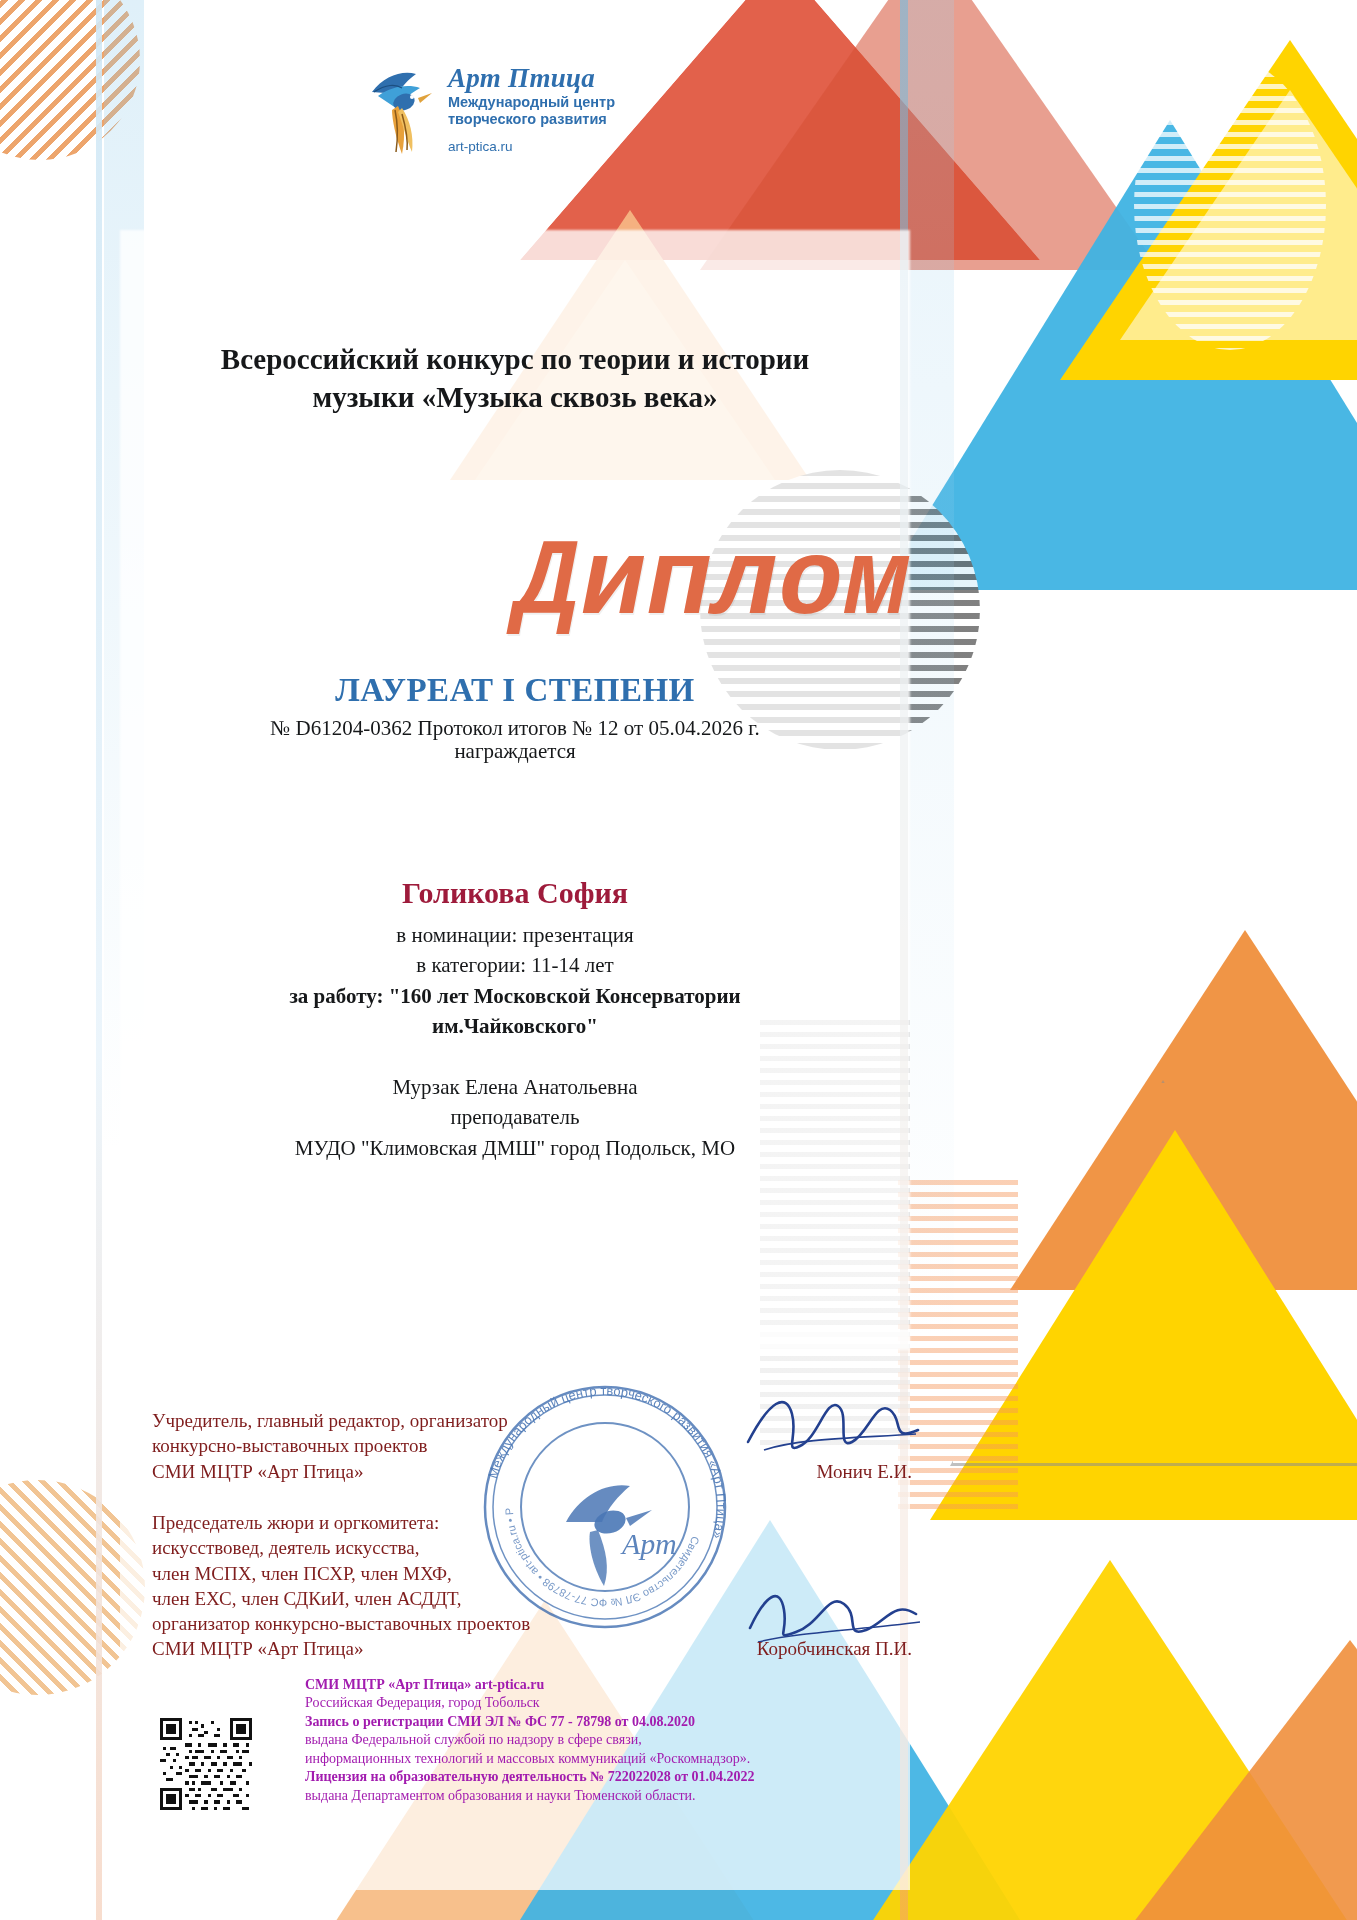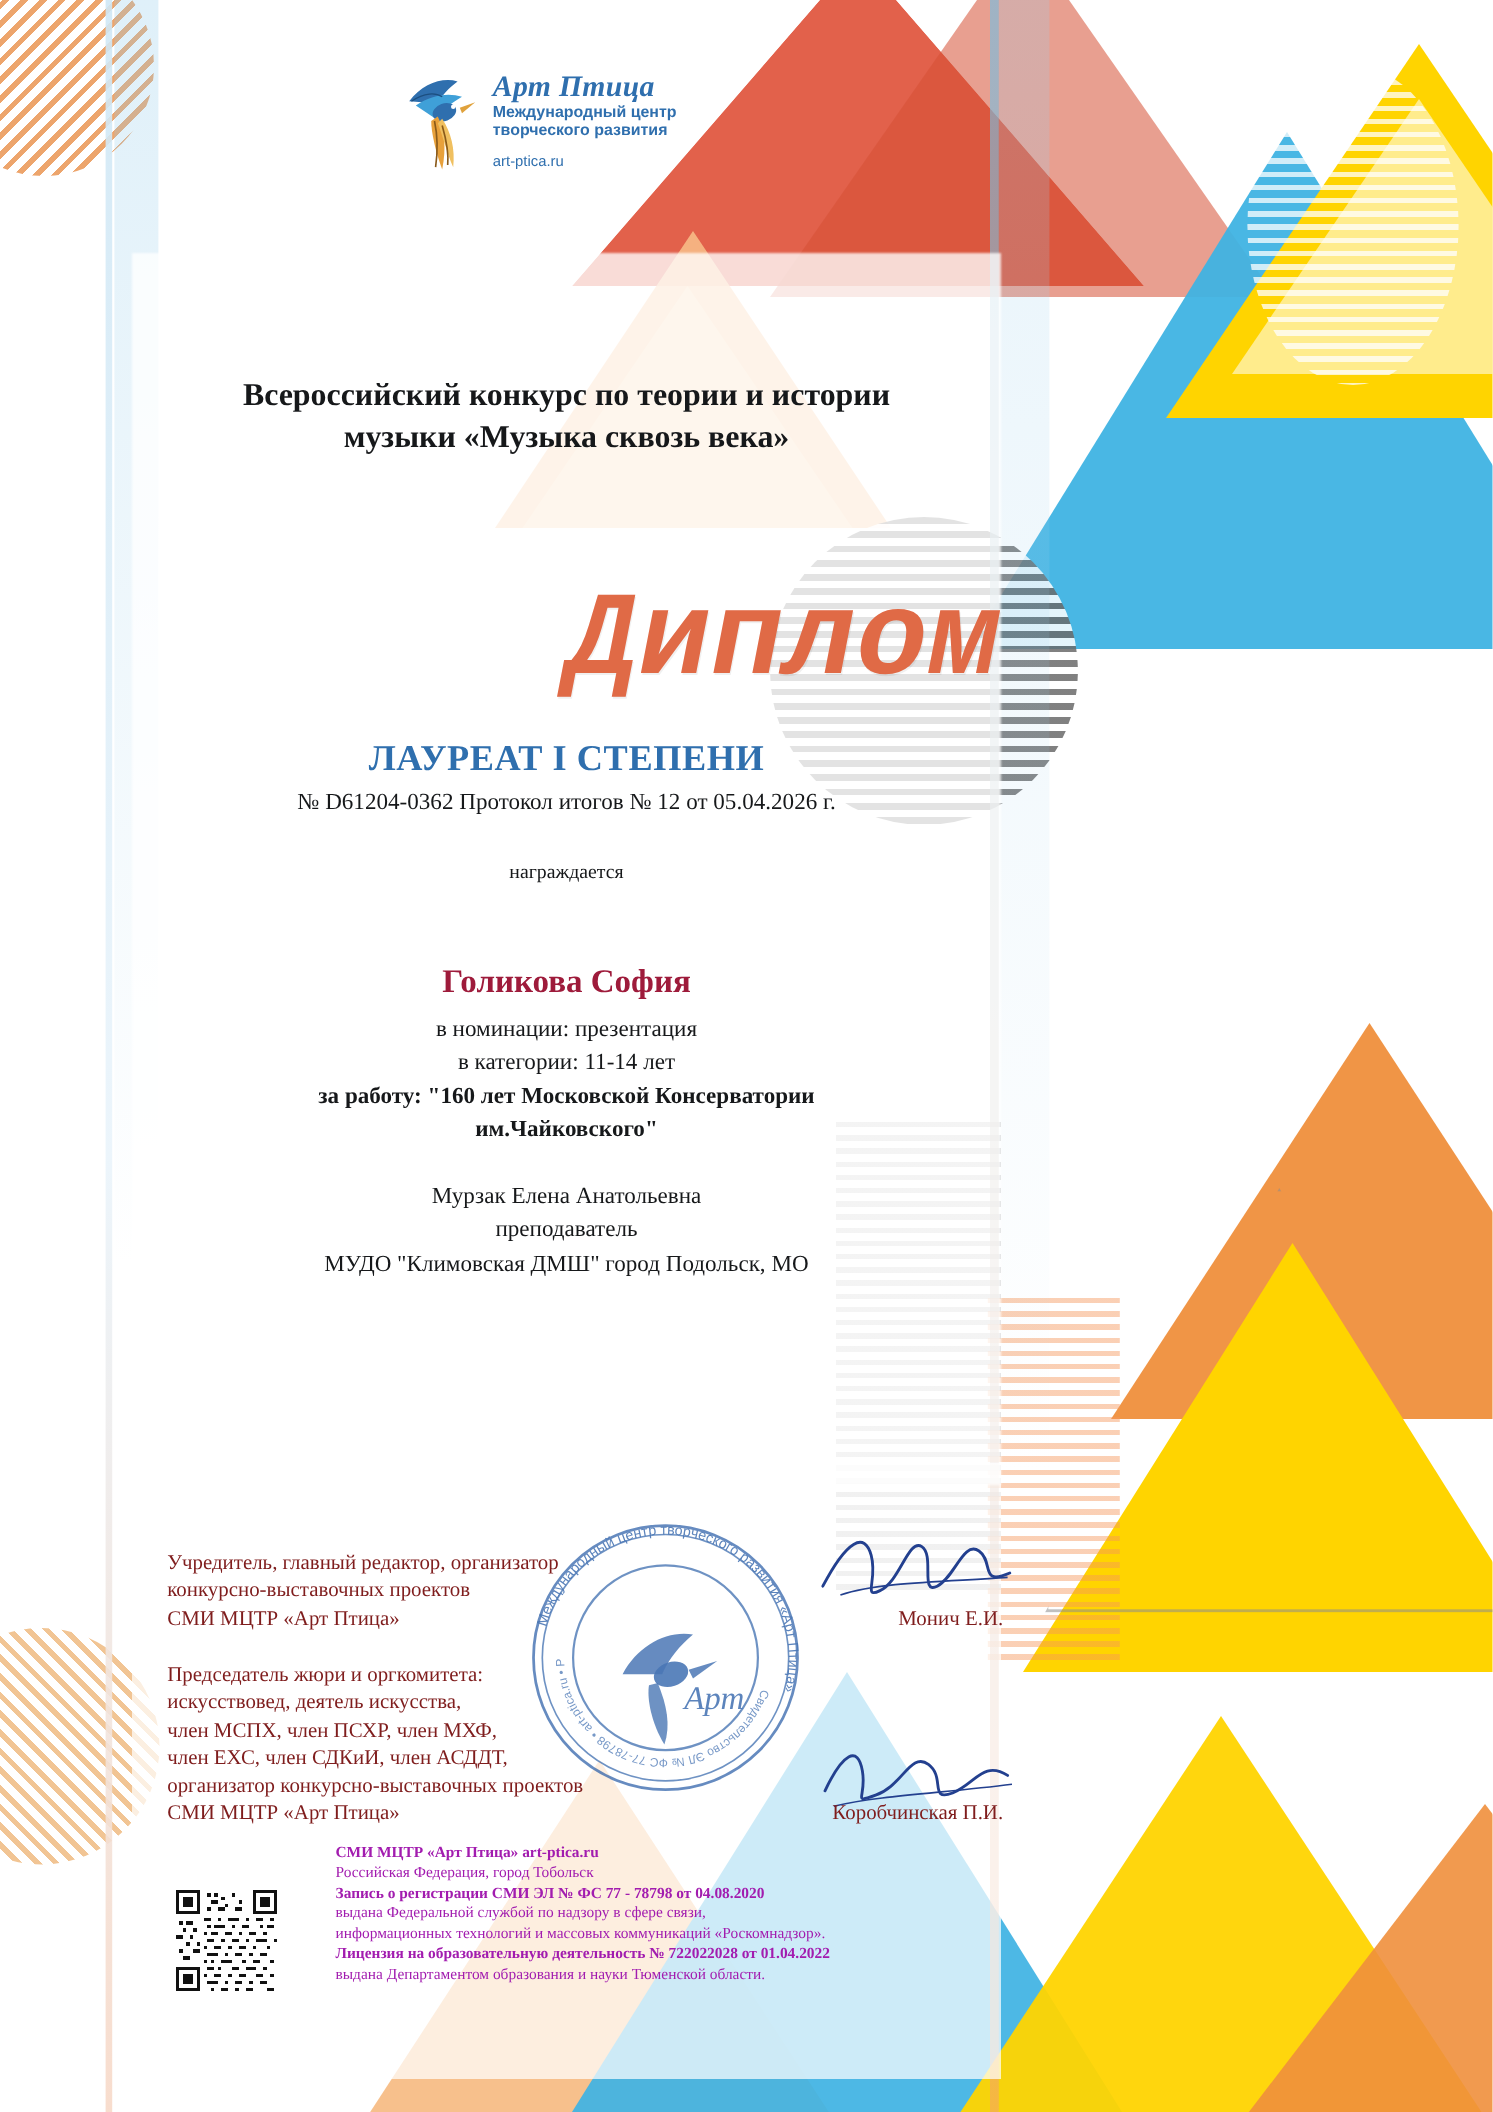--- a/index.html
+++ b/index.html
@@ -269,24 +269,24 @@
     position: absolute;
     left: 120px; top: 716px;
     width: 790px;
     text-align: center;
     font-size: 21px;
     color: #16181a;
   }
 
   .awarded {
     position: absolute;
-    left: 120px; top: 782px;
+    left: 120px; top: 739px;
     width: 790px;
     text-align: center;
-    font-size: 18px;
+    font-size: 21px;
     color: #16181a;
   }
 
   .winner {
     position: absolute;
     left: 120px; top: 848px;
     width: 790px;
     text-align: center;
     font-size: 30px;
     font-weight: bold;

